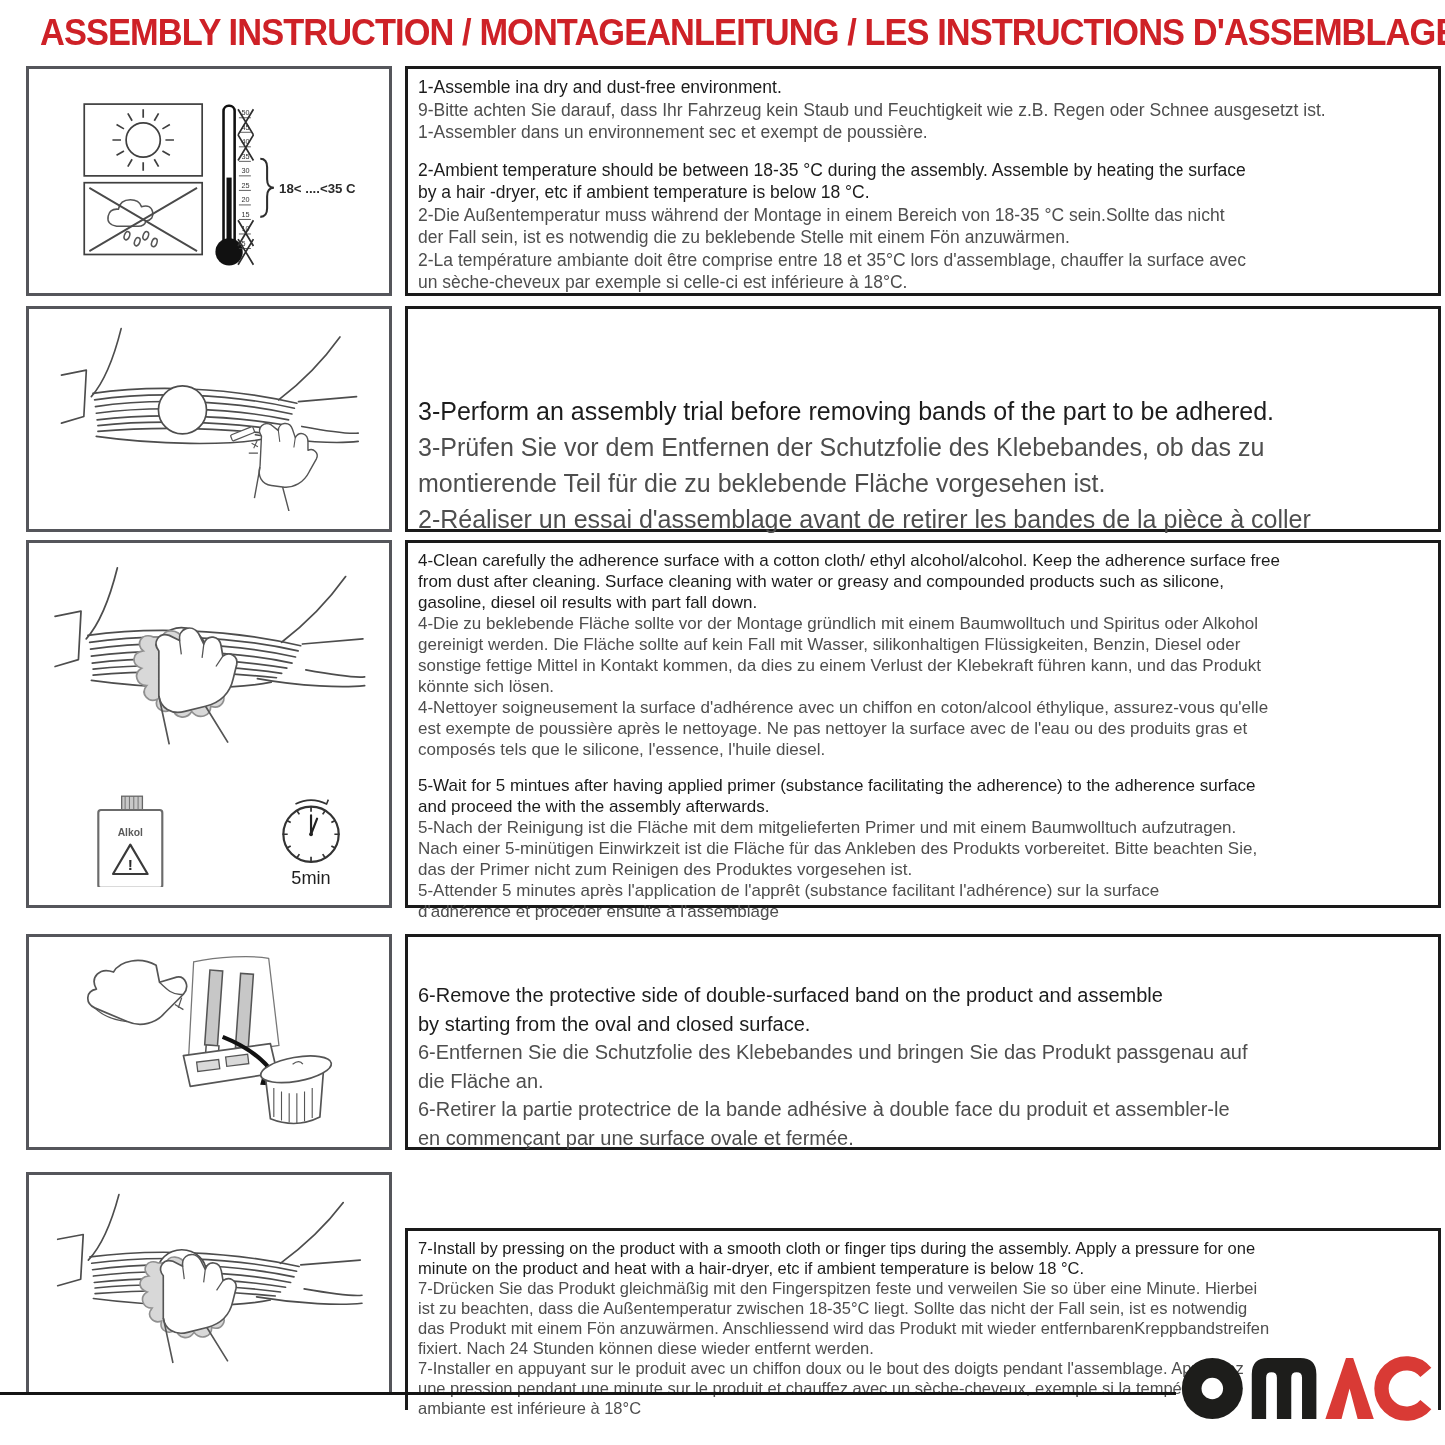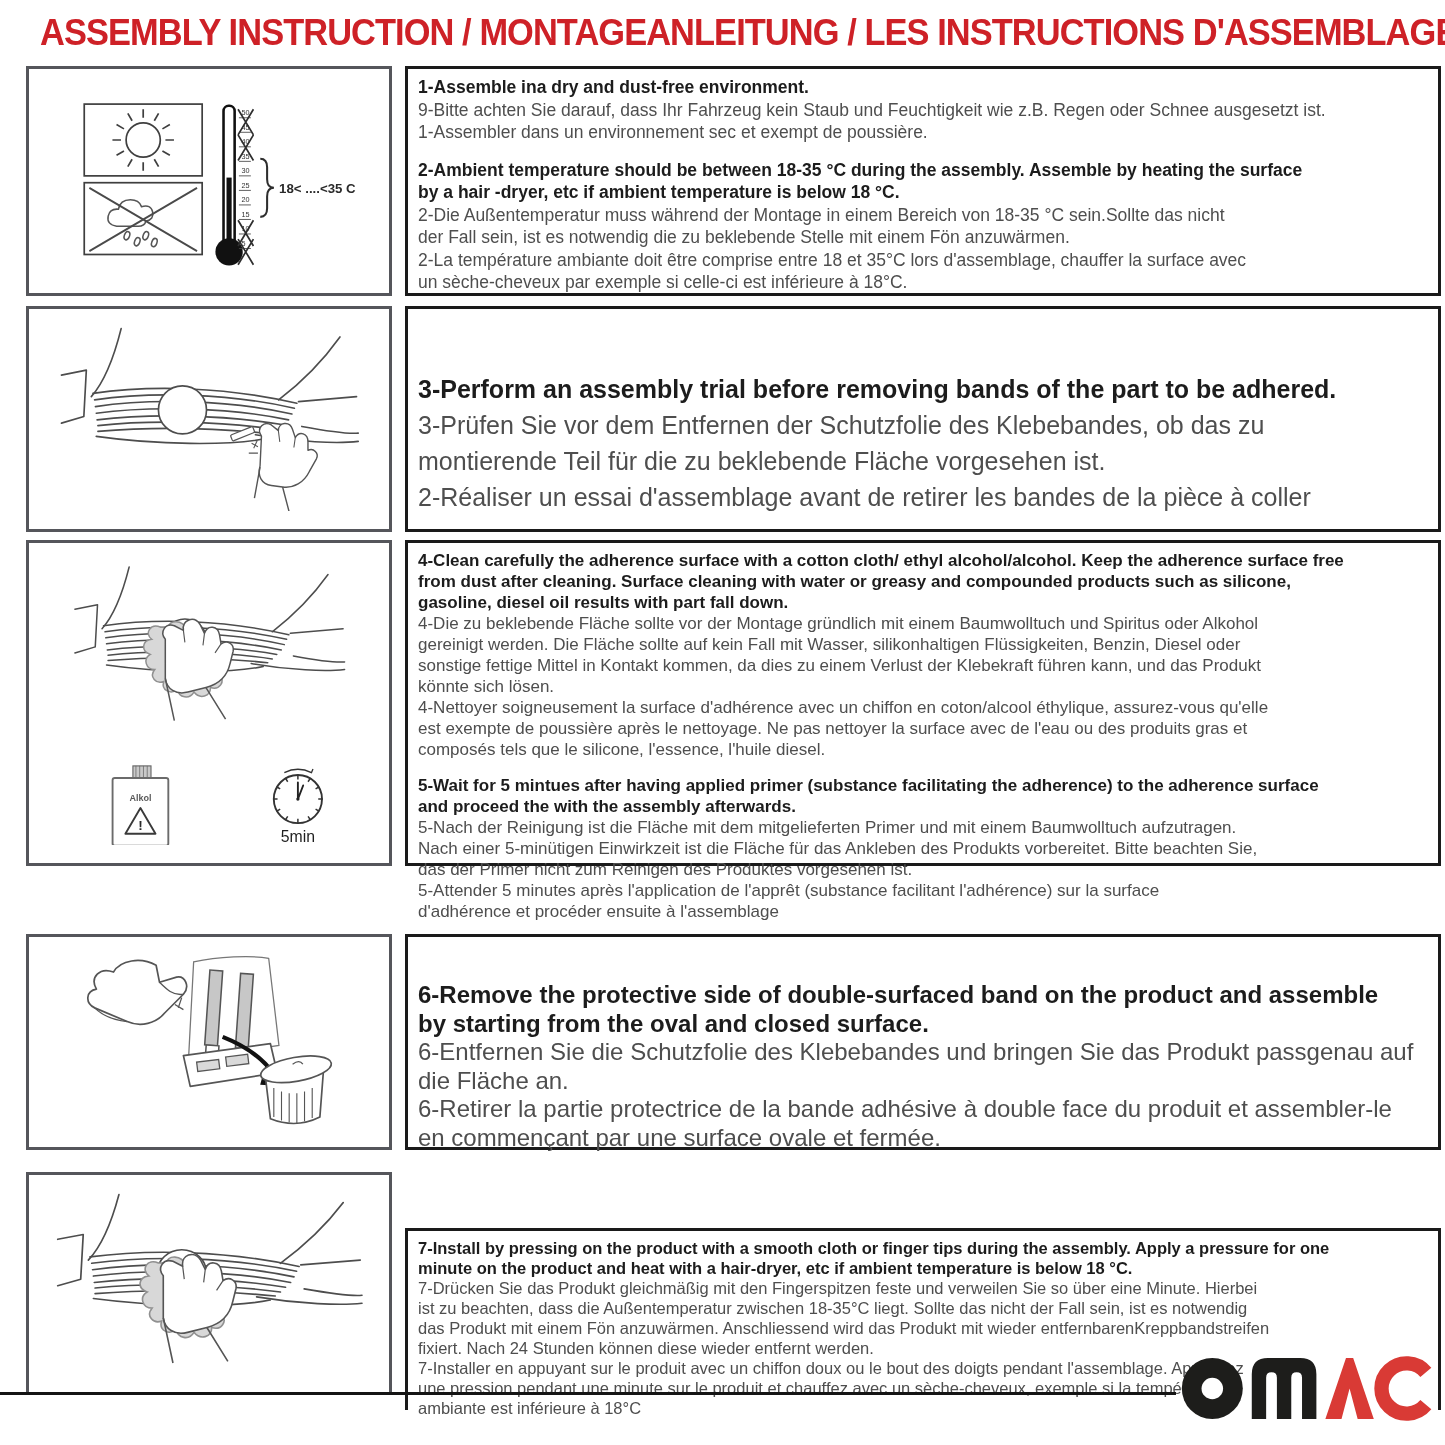--- a/index.html
+++ b/index.html
@@ -5,34 +5,34 @@
   *{margin:0;padding:0;box-sizing:border-box}
   html,body{background:#fff;font-family:"Liberation Sans",sans-serif}
   .page{position:relative;width:1445px;height:1445px;background:#fff;overflow:hidden}
   .title{position:absolute;left:40px;top:12px;font-size:37px;font-weight:700;color:#ce2127;
          letter-spacing:-1px;white-space:nowrap;transform:scaleX(.93);transform-origin:left top}
   .box{position:absolute;background:#fff}
   .imgbox{left:26px;width:366px;border:3px solid #55565b;padding:18px}
   .imgbox svg{display:block;width:100%;height:100%}
   .txtbox{left:405px;width:1036px;border:3px solid #1a1a1a;padding:7px 10px 4px 10px}
   .txtbox p{white-space:pre-line;color:#4e4e4e}
-  .txtbox p.b{font-weight:700;color:#1c1c1c}
+  .txtbox p.b{font-weight:400;color:#1c1c1c}
   .gap{height:15px}
   .r1{top:66px;height:230px}
   .r2{top:306px;height:226px}
-  .r3{top:540px;height:326px}
+  .r3{top:540px;height:368px}
   .r4{top:934px;height:216px}
   .r5l{top:1172px;height:223px}
   .r5r{top:1228px;height:182px;border-bottom:none;overflow:visible;}
   .s12 p{font-size:17.5px;line-height:22.5px}
-  .s3{padding-top:62px}
+  .s3{padding-top:84px}
   .s3 p{font-size:25px;line-height:36px}
   .s45 p{font-size:17px;line-height:21px}
   .s6{padding-top:44px}
-  .s6 p{font-size:24px;line-height:28.5px}
+  .s6 p{font-size:20px;line-height:28.5px}
   .s7 p{font-size:16.5px;line-height:20px}
   .divider{position:absolute;left:0;top:1392px;width:1176px;height:3px;background:#141414}
   .logo{position:absolute;left:1180px;top:1347px;width:262px;height:83px}
   .logo svg{display:block}
   svg text{font-family:"Liberation Sans",sans-serif}
 </style>
 </head>
 <body>
 
 <svg width="0" height="0" style="position:absolute" aria-hidden="true">

